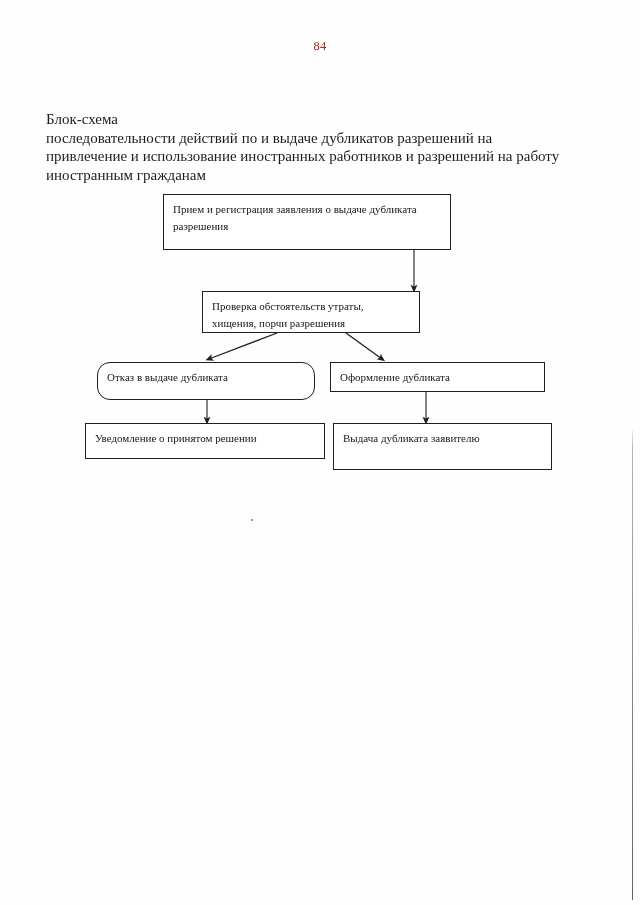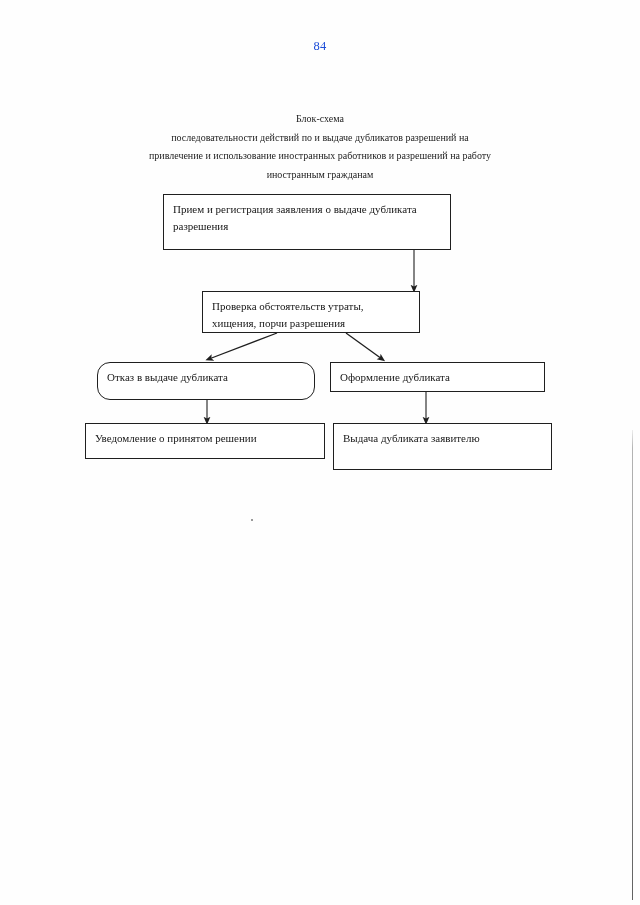--- a/index.html
+++ b/index.html
@@ -26,31 +26,30 @@
 
   
   .page-number {
     position: absolute;
     left: 0;
     top: 39px;
     width: 640px;
     text-align: center;
     font-size: 12.5px;
     letter-spacing: 0.3px;
-    color: #1d4ed8;
+    color: #b91c1c;
   }
 
   
   .doc-title {
     position: absolute;
     left: 46px;
     top: 110px;
     width: 548px;
-    text-align: center;
-    font-size: 10px;
+    font-size: 15px;
     line-height: 18.6px;
     color: #1c1c1c;
   }
   .doc-title .line { display: block; white-space: nowrap; }
 
   
   .flow {
     position: absolute;
     left: 0; top: 0;
     width: 640px;

